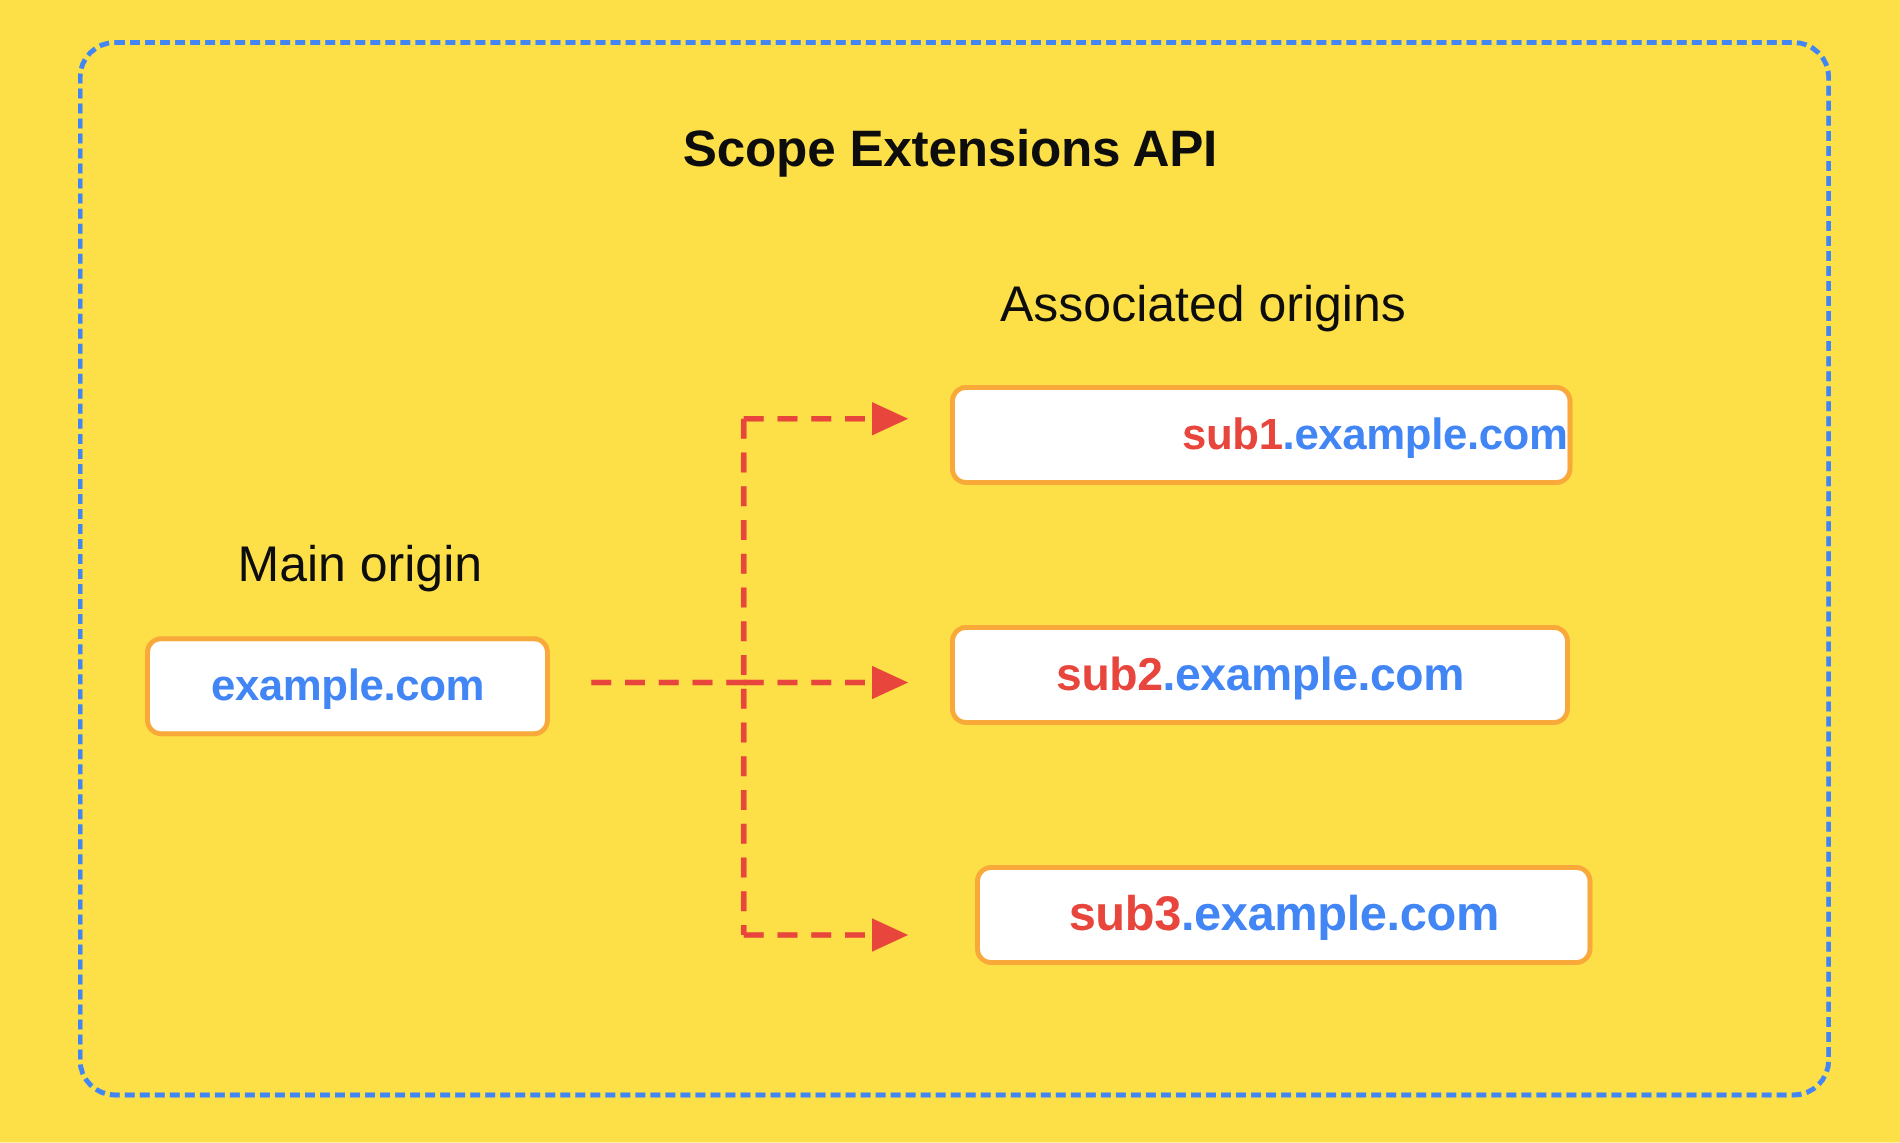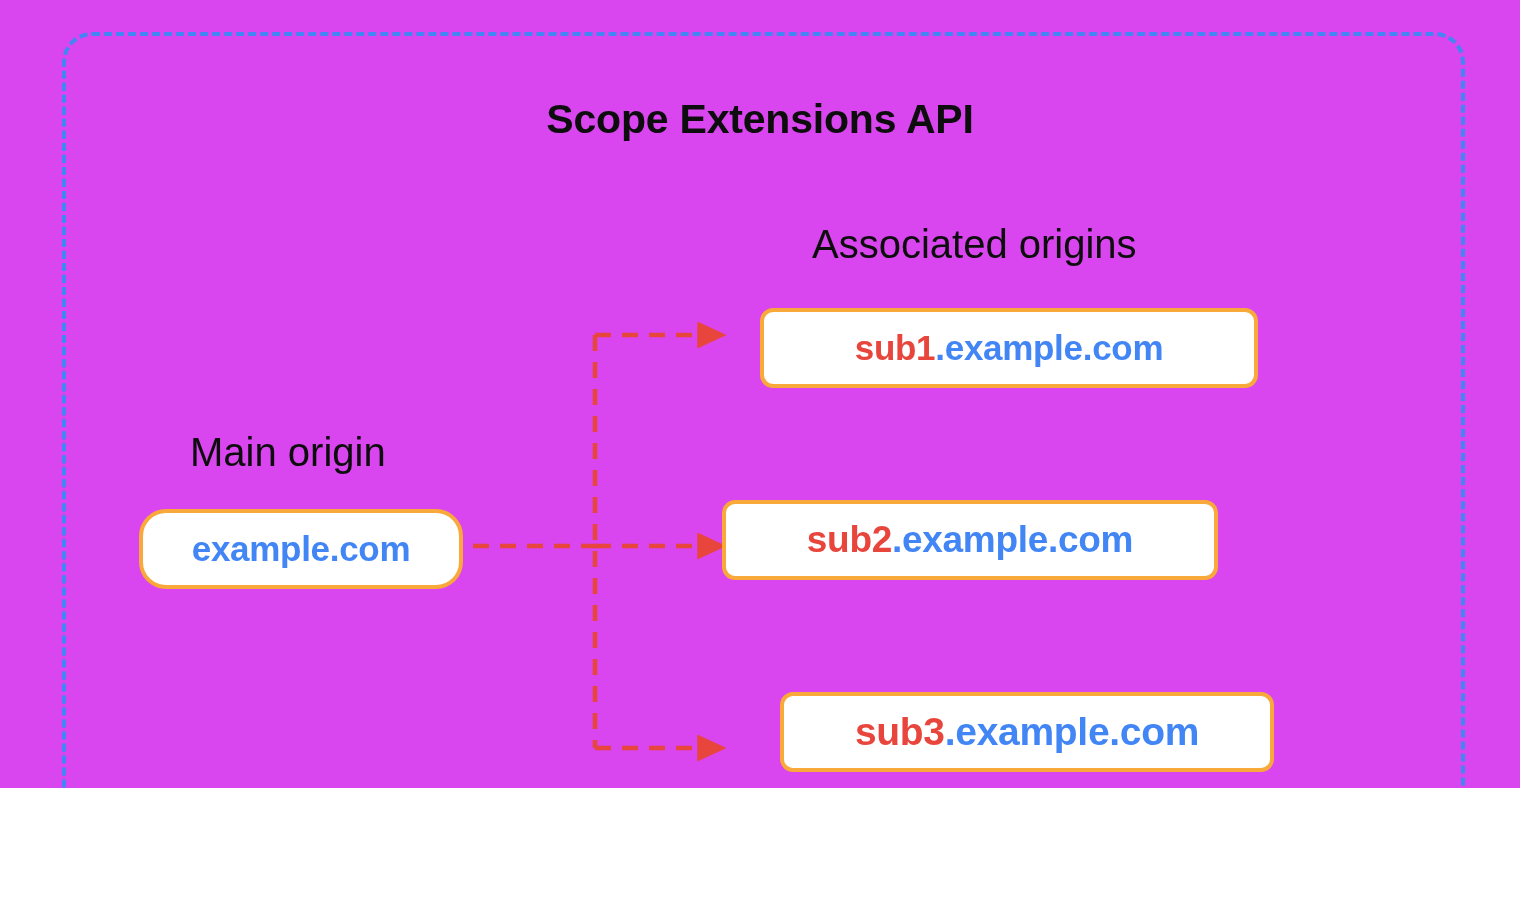--- a/index.html
+++ b/index.html
@@ -3,22 +3,22 @@
 <meta charset="utf-8">
 <style>
   html, body {
     margin: 0;
     padding: 0;
     background: #ffffff;
   }
   #stage {
     position: relative;
     width: 1520px;
-    height: 788px;
-    background: #d946ef;
+    height: 914px;
+    background: #fde047;
     font-family: "Liberation Sans", sans-serif;
     overflow: hidden;
     text-decoration: underline;
   }
 
   
   #outer-frame {
     position: absolute;
     left: 62px;
     top: 32px;
@@ -44,21 +44,21 @@
   }
 
   
   .caption {
     position: absolute;
     font-size: 40px;
     font-weight: normal;
     color: #0d0d0d;
     white-space: nowrap;
   }
-  #caption-associated { left: 800px; top: 222px; margin-left: 12px; }
+  #caption-associated { left: 800px; top: 222px; }
   #caption-main       { left: 162px; top: 430px; margin-left: 28px; }
 
   
   .origin-chip {
     position: absolute;
     box-sizing: border-box;
     border: 4px solid #F9A83A;
     border-radius: 13px;
     background: #ffffff;
     display: flex;
@@ -66,27 +66,27 @@
     justify-content: center;
     white-space: nowrap;
   }
   .origin-chip .chip-text {
     font-weight: bold;
     letter-spacing: -0.3px;
   }
   .sub-part { color: #E8453C; }
   .dom-part { color: #4285F4; }
 
-  #chip-main       { left: 139px; top: 509px; width: 324px; height: 80px; border-radius: 27px; }
+  #chip-main       { left: 116px; top: 509px; width: 324px; height: 80px; }
   #chip-main .chip-text { font-size: 35px; }
 
-  #chip-assoc-0    { left: 760px; top: 308px; width: 498px; height: 80px; }
+  #chip-assoc-0    { left: 760px; top: 308px; width: 498px; height: 80px; justify-content: flex-end; }
   #chip-assoc-0 .chip-text { font-size: 35px; }
 
-  #chip-assoc-1    { left: 722px; top: 500px; width: 496px; height: 80px; }
+  #chip-assoc-1    { left: 760px; top: 500px; width: 496px; height: 80px; }
   #chip-assoc-1 .chip-text { font-size: 37px; }
 
   #chip-assoc-2    { left: 760px; top: 692px; width: 494px; height: 80px; margin-left: 20px; }
   #chip-assoc-2 .chip-text { font-size: 39px; }
 
   
   #connectors {
     position: absolute;
     left: 0;
     top: 0;

